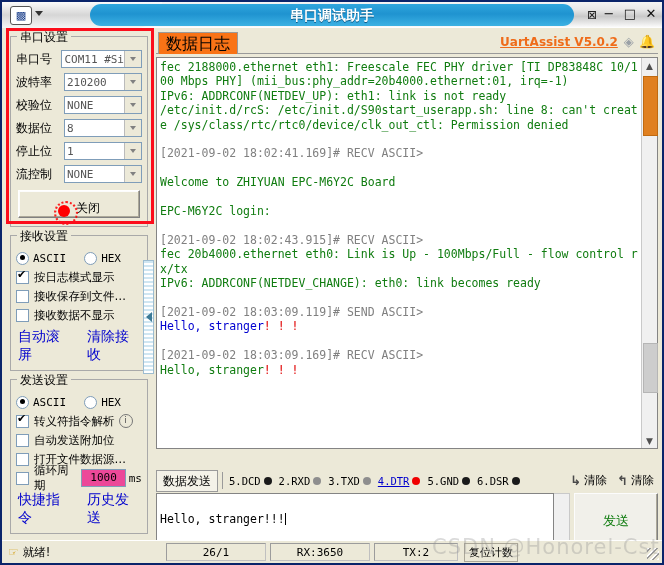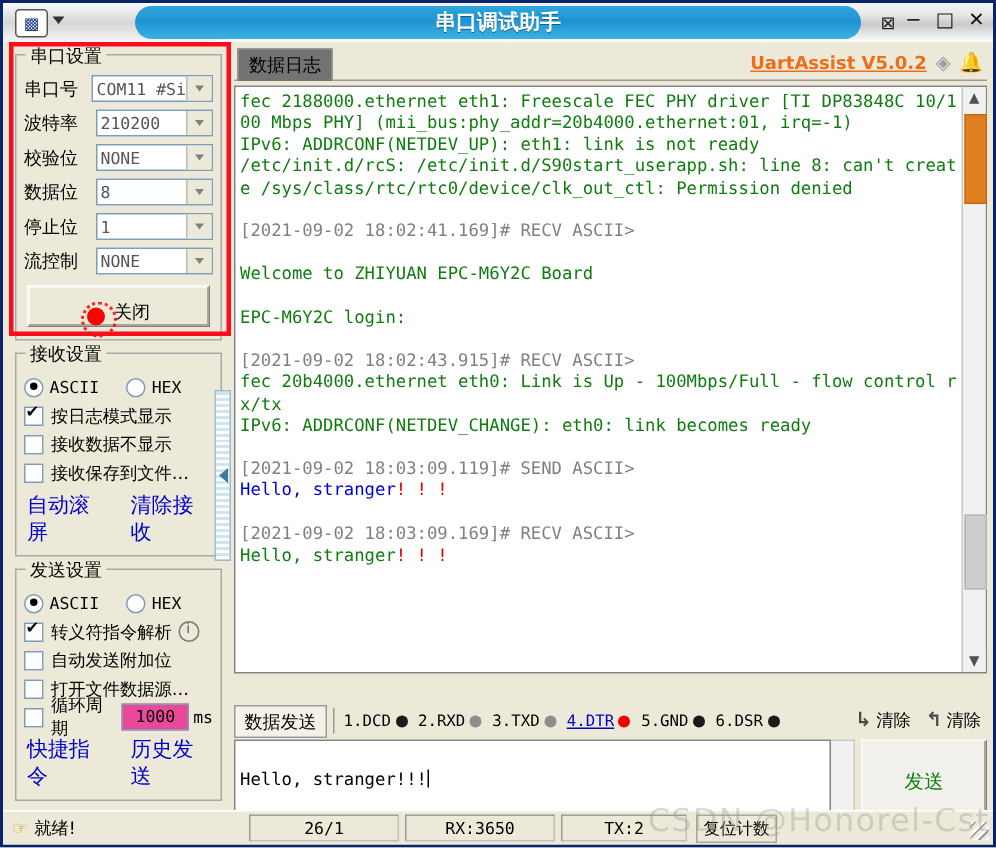--- a/index.html
+++ b/index.html
@@ -88,21 +88,21 @@
   .collapse{position:absolute;right:0;top:232px;width:9px;height:112px;
     background:repeating-linear-gradient(to bottom,#cfe6f2 0 2px,#ffffff 2px 4px);
     border:1px solid #9dbcd0;display:flex;align-items:center;justify-content:center;cursor:pointer;}
   .collapse:after{content:"";width:0;height:0;border-top:5px solid transparent;
     border-bottom:5px solid transparent;border-right:6px solid #3c7a96;}
 
   
   .right{flex:1;position:relative;background:#ece9d8;padding:0 4px 0 2px;box-sizing:border-box;}
   .tabbar{position:relative;height:22px;margin-top:4px;}
   .tab{position:absolute;left:2px;top:0;height:21px;line-height:21px;padding:0 7px;
-    background:#737373;border:1px solid #9a9a9a;border-bottom:none;font-size:12px;color:#000;cursor:pointer;}
+    background:#f97316;border:1px solid #9a9a9a;border-bottom:none;font-size:16px;color:#000;cursor:pointer;}
   .tabline{position:absolute;left:0;right:0;bottom:0;height:1px;background:#9a9a9a;}
   .verwrap{position:absolute;right:2px;top:2px;display:flex;align-items:center;gap:6px;}
   .ver{color:#ef6c1a;font-weight:bold;font-size:12px;text-decoration:underline;
        font-family:"DejaVu Sans",sans-serif;cursor:pointer;}
   .gem,.bell{font-size:13px;color:#9aa0a6;cursor:pointer;}
 
   .logwrap{position:relative;margin-top:3px;height:392px;background:#fff;
     border:1px solid #848484;box-sizing:border-box;display:flex;}
   .log{flex:1;padding:2px 3px;overflow:hidden;
     font-family:"DejaVu Sans Mono","Liberation Mono",monospace;font-size:11.5px;line-height:14.4px;
@@ -260,25 +260,25 @@
           <span class="radio"></span>
           <span class="t mono">HEX</span>
         </div>
 
         <div class="opt">
           <span class="chk on"></span>
           <span class="t">按日志模式显示</span>
         </div>
         <div class="opt">
           <span class="chk"></span>
+          <span class="t">接收保存到文件…</span>
+        </div>
+        <div class="opt">
+          <span class="chk"></span>
           <span class="t">接收数据不显示</span>
-        </div>
-        <div class="opt">
-          <span class="chk"></span>
-          <span class="t">接收保存到文件…</span>
         </div>
 
         <div class="links">
           <a>自动滚屏</a>
           <a>清除接收</a>
         </div>
       </div>
 
       <div class="group">
         <div class="legend">发送设置</div>
@@ -342,21 +342,21 @@
         </div>
       </div>
 
       <div class="sendbar">
         <div class="sendtabwrap">
           <div class="sendtab">数据发送</div>
         </div>
         <div class="vdiv"></div>
         <div class="sigwrap" id="sigwrap">
             <div class="sig">
-              <span class="nm">1.DCD</span>
+              <span class="nm">5.DCD</span>
               <span class="dot black"></span>
             </div>
             <div class="sig">
               <span class="nm">2.RXD</span>
               <span class="dot grey"></span>
             </div>
             <div class="sig">
               <span class="nm">3.TXD</span>
               <span class="dot grey"></span>
             </div>

